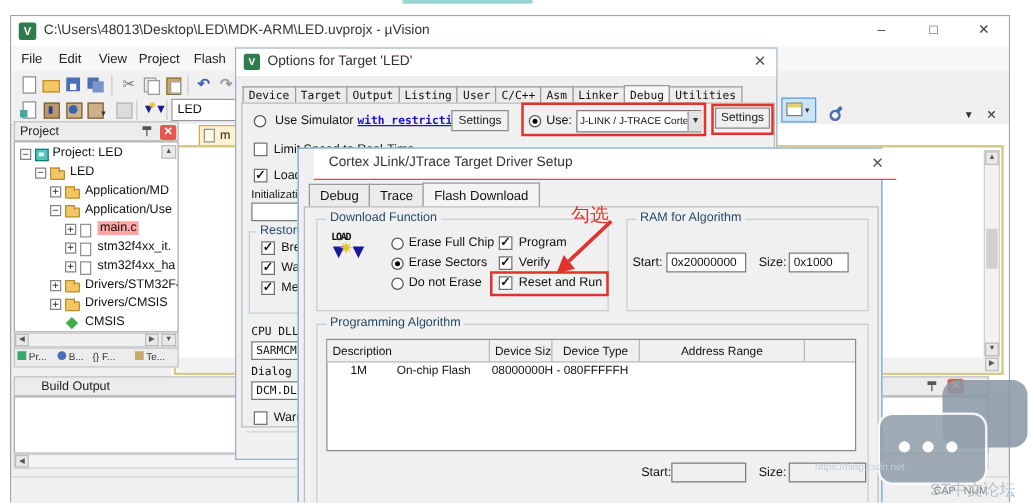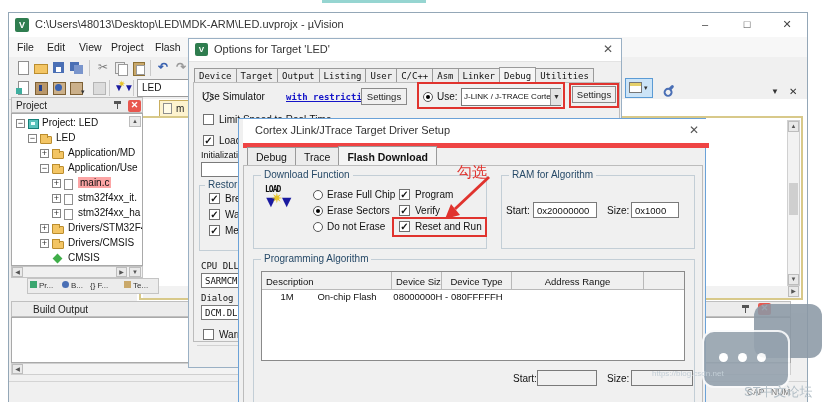--- a/index.html
+++ b/index.html
@@ -15,21 +15,21 @@
   .grplabel{position:absolute;background:#f0f0f0;padding:0 3px;font-size:10px;color:#274a68;white-space:nowrap;}
   .chk{position:absolute;width:11px;height:11px;background:#fff;border:1px solid #707070;box-sizing:border-box;font-size:10px;line-height:9px;text-align:center;color:#111;font-weight:bold;}
   .chk.on::after{content:"✓";}
   .rad{position:absolute;width:10px;height:10px;background:#fff;border:1px solid #555;border-radius:50%;box-sizing:border-box;}
   .rad.sel::after{content:"";position:absolute;left:2px;top:2px;width:4px;height:4px;background:#000;border-radius:50%;}
   .lbl{position:absolute;font-size:10px;color:#111;white-space:nowrap;}
   .redbox{position:absolute;border:2px solid #e0332e;box-sizing:border-box;}
   .tab1{display:inline-block;border:1px solid #9a9a9a;border-bottom:none;background:#ececec;padding:2px 4px 3px 4px;font-size:9px;color:#111;margin-right:-1px;}
   .tab1.on{background:#f6f6f6;padding-top:3px;}
   .tab2{display:inline-block;border:1px solid #9a9a9a;border-bottom:none;background:#ececec;padding:3px 8px 4px 8px;font-size:10.5px;color:#111;margin-right:-1px;}
-  .tab2.on{background:#f4f4f4;padding-top:4px;font-weight:bold;}
+  .tab2.on{background:#f4f4f4;padding-top:4px;font-weight:normal;}
   .tb-ic{position:absolute;width:16px;height:16px;box-sizing:border-box;font-size:12px;line-height:15px;text-align:center;}
   .sep{position:absolute;width:1px;height:16px;background:#c9c9c9;}
   .i-folder{position:absolute;width:12px;height:8px;background:#f3c564;border:1px solid #bb8d2e;box-sizing:border-box;border-radius:1px;}
   .i-folder::before{content:"";position:absolute;left:-1px;top:-3px;width:6px;height:3px;background:#f3c564;border:1px solid #bb8d2e;border-bottom:none;}
   .i-file{position:absolute;width:9px;height:11px;background:#fff;border:1px solid #8f8f8f;box-sizing:border-box;}
   .i-target{position:absolute;width:11px;height:10px;background:#59c2bc;border:1px solid #157f78;box-sizing:border-box;}
   .i-target::after{content:"";position:absolute;left:2px;top:2px;width:4px;height:3px;background:#e8fffd;}
   .i-cmsis{position:absolute;width:7px;height:7px;background:#3fae49;transform:rotate(45deg);}
   .exp{position:absolute;width:9px;height:9px;background:#fff;border:1px solid #848484;box-sizing:border-box;font-size:9px;line-height:6px;text-align:center;color:#333;}
   .treerow{position:absolute;height:15px;font-size:10px;color:#111;white-space:nowrap;}
@@ -223,21 +223,21 @@
             <span class="i-cmsis" style="left:42px;top:3px;"></span>
             <span class="a" style="left:56px;top:0;">CMSIS</span>
           </div>
         <div class="scrbtn" style="left:117px;top:2px;width:12px;height:11px;">▲</div>
       </div>
       <div class="a" style="left:0;top:169px;width:132px;height:12px;background:#f0f0f0;border:1px solid #c4c4c4;box-sizing:border-box;">
         <div class="scrbtn" style="left:0px;top:0px;width:11px;height:10px;">◀</div>
         <div class="scrbtn" style="left:104px;top:0px;width:11px;height:10px;">▶</div>
         <div class="scrbtn" style="left:117px;top:0px;width:12px;height:10px;">▼</div>
       </div>
-      <div class="a" style="left:0;top:181px;width:132px;height:16px;background:#ececec;border:1px solid #c4c4c4;box-sizing:border-box;font-size:8px;color:#333;margin-left:16px;">
+      <div class="a" style="left:0;top:181px;width:132px;height:16px;background:#ececec;border:1px solid #c4c4c4;box-sizing:border-box;font-size:8px;color:#333;">
         <span class="a" style="left:2px;top:2px;"><span style="display:inline-block;width:7px;height:7px;background:#3aa66f;margin-right:2px;"></span><span>Pr...</span></span>
         <span class="a" style="left:34px;top:2px;"><span style="display:inline-block;width:7px;height:7px;background:#4a6fb5;border-radius:50%;margin-right:2px;"></span><span>B...</span></span>
         <span class="a" style="left:62px;top:2px;"><span>{} F...</span></span>
         <span class="a" style="left:96px;top:2px;"><span style="display:inline-block;width:7px;height:7px;background:#c9a86a;margin-right:2px;"></span><span>Te...</span></span>
       </div>
     </div>
 
     <div class="a" style="left:0;top:288px;width:784px;height:78px;">
       <div class="a" style="left:2px;top:0;width:780px;height:16px;background:#ececec;border:1px solid #bfbfbf;box-sizing:border-box;">
         <span class="a" style="left:5px;top:2px;font-size:10px;color:#222;padding-left:16px;">Build Output</span>
@@ -261,21 +261,21 @@
       <span class="a" style="left:6px;top:4px;width:13px;height:13px;background:#2f7d4f;border-radius:2px;color:#fff;font-size:8px;font-weight:bold;text-align:center;line-height:13px;">V</span>
       <span class="a" style="left:25px;top:4px;">Options for Target 'LED'</span>
       <span class="closex" style="left:414px;top:3px;">✕</span>
     </div>
     <div class="a mono" style="left:5px;top:25px;width:426px;height:19px;white-space:nowrap;">
       <span class="tab1">Device</span><span class="tab1">Target</span><span class="tab1">Output</span><span class="tab1">Listing</span><span class="tab1">User</span><span class="tab1">C/C++</span><span class="tab1">Asm</span><span class="tab1">Linker</span><span class="tab1 on">Debug</span><span class="tab1">Utilities</span>
     </div>
     <div class="a" style="left:4px;top:43px;width:425px;height:258px;border:1px solid #bcbcbc;background:#f0f0f0;"></div>
 
     <span class="rad" style="left:14px;top:53px;"></span>
-    <span class="lbl" style="left:13px;top:52px;">Use Simulator</span>
+    <span class="lbl" style="left:31px;top:52px;">Use Simulator</span>
     <span class="a mono" style="left:97px;top:53px;font-size:9px;font-weight:bold;color:#1414c8;text-decoration:underline;">with restrictions</span>
     <div class="a btnface" style="left:172px;top:49px;width:46px;height:17px;font-size:9.5px;line-height:15px;"><span>Settings</span></div>
 
     <div class="redbox" style="left:228px;top:43px;width:148px;height:27px;"></div>
     <span class="rad sel" style="left:234px;top:53px;"></span>
     <span class="lbl" style="left:248px;top:52px;">Use:</span>
     <div class="a" style="left:272px;top:49px;width:100px;height:18px;background:#fff;border:1px solid #7a7a7a;box-sizing:border-box;">
       <span class="a" style="left:2px;top:3px;font-size:8px;white-space:nowrap;color:#111;">J-LINK / J-TRACE Cortex</span>
       <span class="a" style="left:88px;top:0px;width:11px;height:16px;background:#e3e3e3;border-left:1px solid #9a9a9a;font-size:7px;text-align:center;line-height:16px;color:#333;">▼</span>
     </div>
@@ -302,21 +302,21 @@
     <span class="lbl mono" style="left:12px;top:222px;font-size:9px;">CPU DLL:</span>
     <div class="a field mono" style="left:12px;top:234px;width:120px;height:15px;"><span>SARMCM</span></div>
     <span class="lbl mono" style="left:12px;top:254px;font-size:9px;">Dialog DLL</span>
     <div class="a field mono" style="left:12px;top:266px;width:120px;height:15px;"><span>DCM.DLL</span></div>
     <span class="chk" style="left:14px;top:290px;"></span>
     <span class="lbl" style="left:30px;top:290px;">Warn i</span>
     <div class="a" style="left:8px;top:306px;width:418px;height:1px;background:#d2d2d2;"></div>
   </div>
 
   <div class="a dlg" style="left:238px;top:118px;width:468px;height:296px;border:1px solid #6ba2d8;z-index:20;">
-    <div class="a titlebar" style="left:4px;top:0;width:466px;height:24px;border-bottom:5px solid #ef4444;">
+    <div class="a titlebar" style="left:12px;top:0;width:466px;height:24px;border-bottom:1px solid #ef4444;">
       <span class="a" style="left:12px;top:5px;">Cortex JLink/JTrace Target Driver Setup</span>
       <span class="closex" style="left:446px;top:4px;">✕</span>
     </div>
     <div class="a" style="left:8px;top:27px;white-space:nowrap;">
       <span class="tab2">Debug</span><span class="tab2">Trace</span><span class="tab2 on">Flash Download</span>
     </div>
     <div class="a" style="left:4px;top:46px;width:458px;height:248px;border:1px solid #bcbcbc;background:#f0f0f0;"></div>
 
     <div class="a grp" style="left:14px;top:56px;width:234px;height:74px;"></div>
     <span class="grplabel" style="left:22px;top:50px;">Download Function</span>

